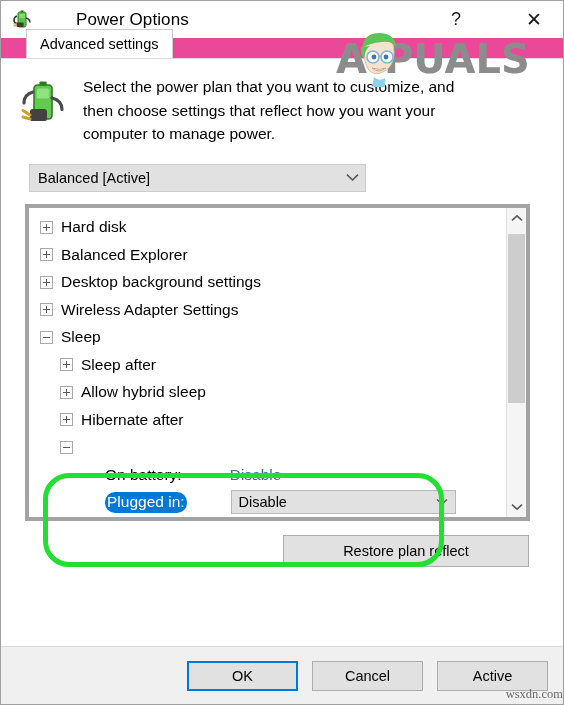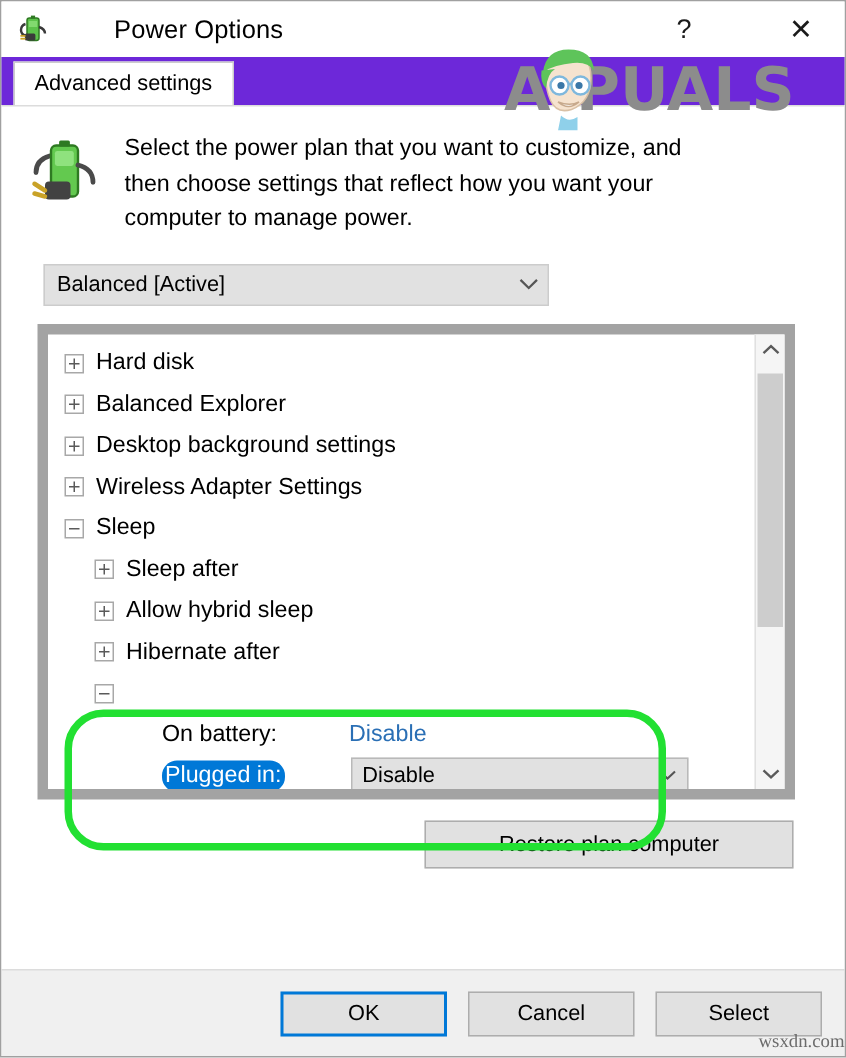--- a/index.html
+++ b/index.html
@@ -59,27 +59,27 @@
     justify-content: center;
     font-size: 17px;
     color: #1a1a1a;
     user-select: none;
   }
   .tb-btn.help { font-size: 18px; }
   .tb-btn.close { font-size: 19px; margin-right: 6px; }
 
   
   .tabstrip {
-    height: 32px;
-    background: #6d28d9;
+    height: 20px;
+    background: #ec4899;
     position: relative;
     flex: 0 0 auto;
     display: flex;
     align-items: flex-end;
-    padding-left: 8px;
+    padding-left: 25px;
     box-sizing: border-box;
   }
   .tab {
     background: #ffffff;
     border: 1px solid #cccccc;
     border-bottom: none;
     height: 29px;
     line-height: 29px;
     padding: 0 13px;
     font-size: 14.5px;
@@ -148,21 +148,21 @@
     justify-content: center;
     flex: 0 0 auto;
   }
   .chev svg { display: block; }
 
   
   .listbox-wrap { padding: 12px 0 0 24px; }
   .listbox {
     width: 505px;
     height: 317px;
-    border: 7px solid #a3a3a3;
+    border: 4px solid #a3a3a3;
     background: #ffffff;
     box-sizing: border-box;
     display: flex;
     position: relative;
   }
   .tree {
     flex: 1 1 auto;
     padding: 6px 0 0 0;
     overflow: hidden;
     position: relative;
@@ -479,29 +479,29 @@
           <div class="vs-btn bottom">
             <svg width="12" height="8" viewBox="0 0 12 8">
               <path d="M1 1.6 L6 6.2 L11 1.6" fill="none" stroke="#5a5a5a" stroke-width="1.6"></path>
             </svg>
           </div>
         </div>
       </div>
     </div>
 
     <div class="restore-row">
-      <div class="btn btn-restore">Restore plan computer</div>
+      <div class="btn btn-restore">Restore plan reflect</div>
     </div>
 
   </div>
 
   <div class="footer">
     <div class="btn btn-footer btn-default">OK</div>
     <div class="btn btn-footer">Cancel</div>
-    <div class="btn btn-footer">Select</div>
+    <div class="btn btn-footer">Active</div>
     <div class="wsxdn">wsxdn.com</div>
   </div>
 
   <div class="green-oval"></div>
 
 </div>
 
 <div class="appuals">
   <svg width="200" height="56" viewBox="0 0 200 56" style="position:absolute;left:0;top:0;">
     <text x="0" y="42" font-family="DejaVu Sans, sans-serif" font-size="40" font-weight="bold" fill="#8c8c8c">A</text>

